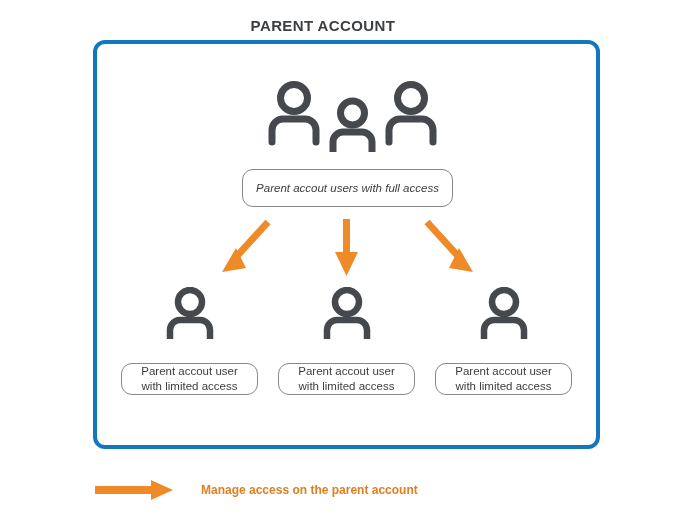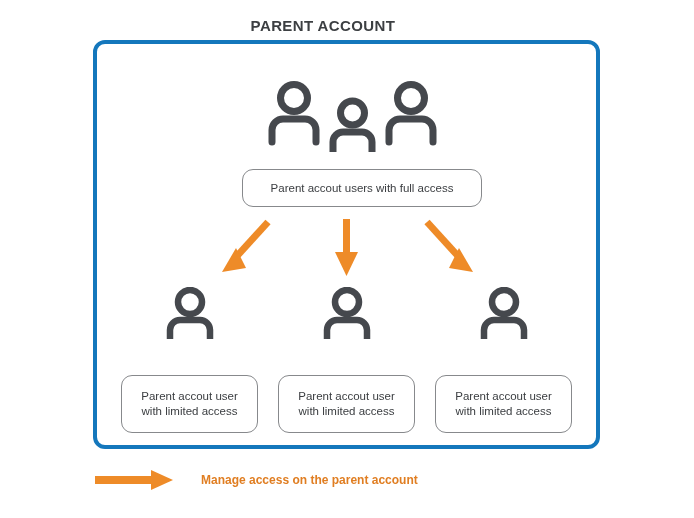--- a/index.html
+++ b/index.html
@@ -77,51 +77,51 @@
     align-items: center;
     justify-content: center;
     text-align: center;
     color: #3a3d40;
     font-size: 11.5px;
     line-height: 15px;
   }
   .label-box.full-access {
     left: 242px;
     top: 169px;
-    width: 240px;
+    width: 211px;
     height: 38px;
     font-size: 11.5px;
+    font-style: italic;
   }
   .label-box.limited {
     top: 363px;
     width: 137px;
-    height: 58px;
+    height: 32px;
     padding: 0 2px;
-    margin-top: 12px;
   }
   .label-box.limited.b1 { left: 121px; }
   .label-box.limited.b2 { left: 278px; }
   .label-box.limited.b3 { left: 435px; }
   .label-box .line { display: block; }
 
   
   .arrows-layer {
     position: absolute;
     left: 0;
     top: 0;
     width: 694px;
     height: 518px;
     pointer-events: none;
   }
 
   
   .legend {
     position: absolute;
     left: 93px;
-    top: 467px;
+    top: 477px;
     width: 420px;
     height: 26px;
     display: flex;
     align-items: center;
   }
   .legend-arrow {
     width: 82px;
     height: 22px;
     flex: 0 0 auto;
   }

